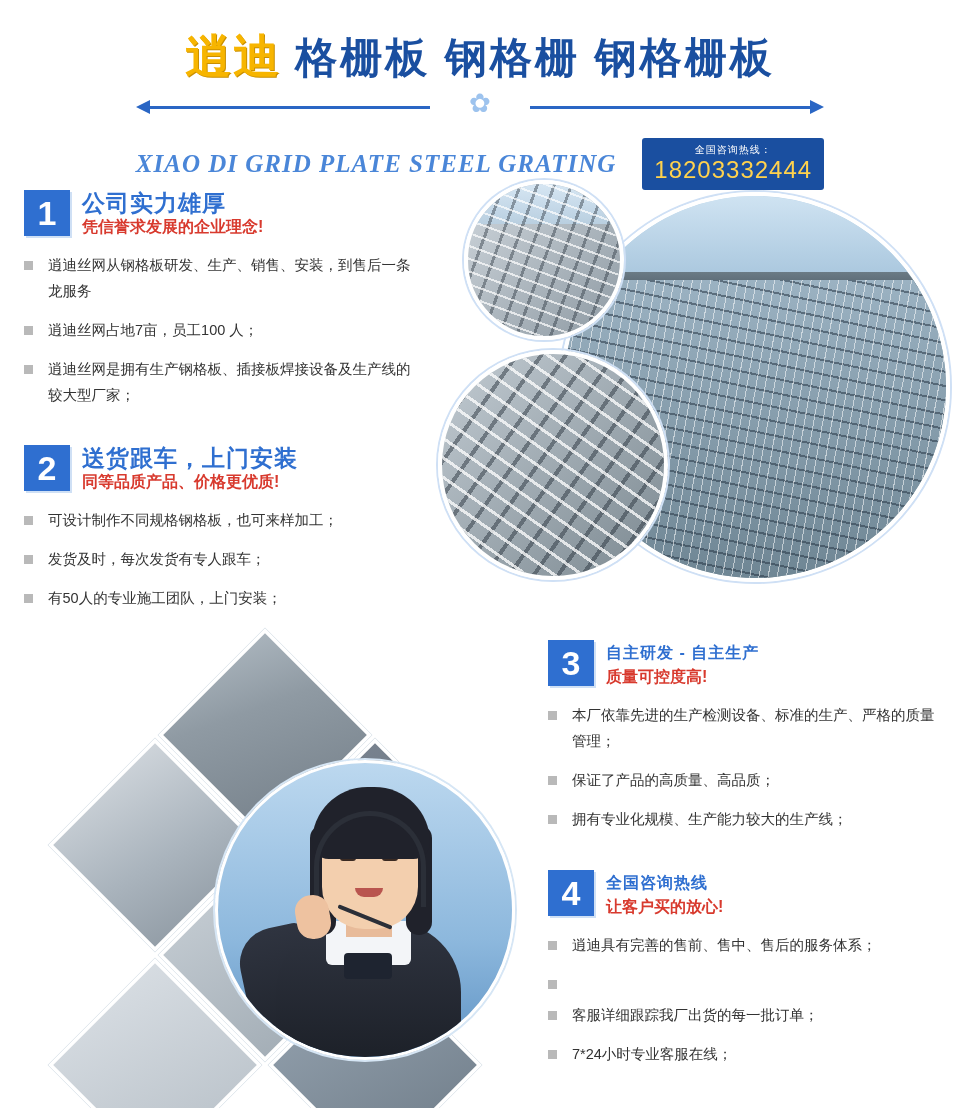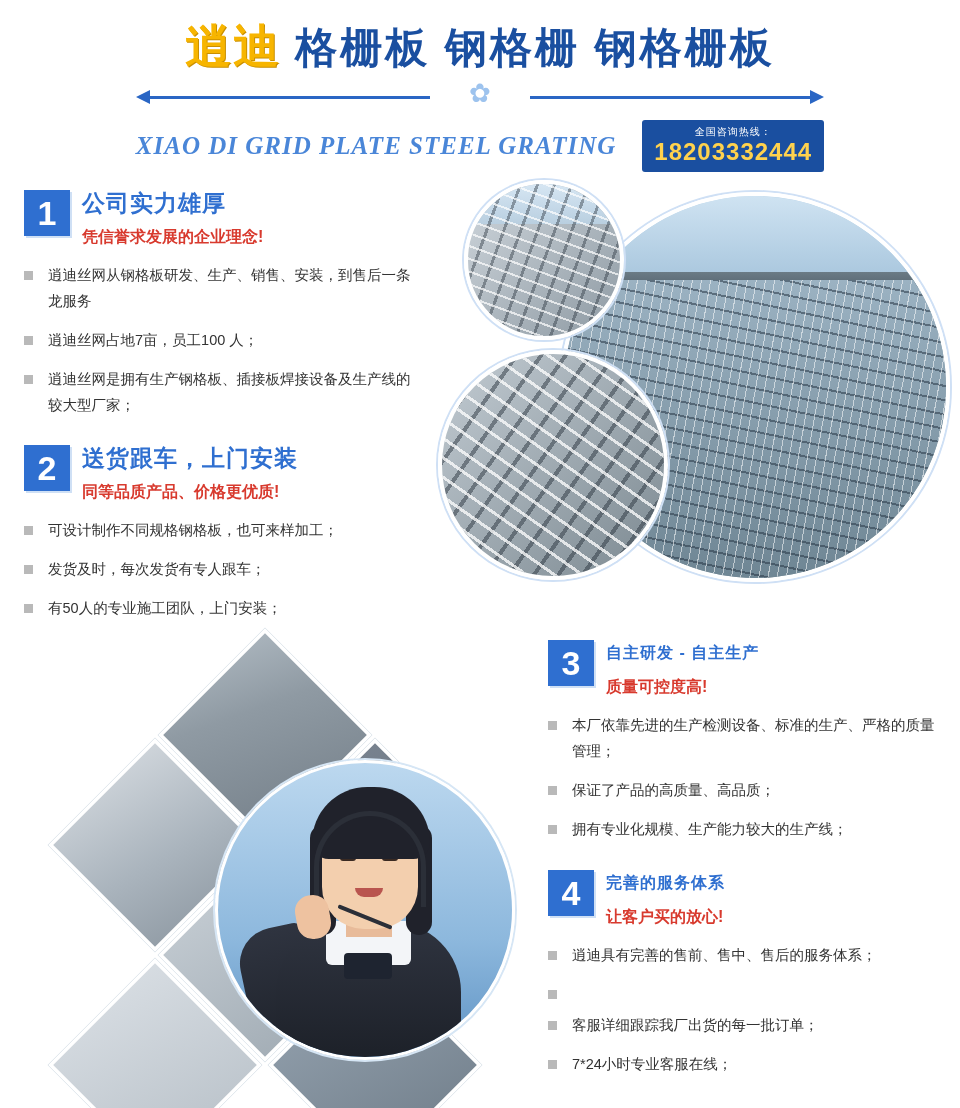--- a/index.html
+++ b/index.html
@@ -10,21 +10,21 @@
     font-family: "Liberation Sans", sans-serif;
     overflow: hidden;
     position: relative;
   }
 
   
   .header {
     position: relative;
     width: 960px;
     height: 168px;
-    padding-top: 16px;
+    padding-top: 26px;
   }
   .title-row {
     display: flex;
     justify-content: center;
     align-items: baseline;
     gap: 14px;
     height: 62px;
   }
   .brand {
     font-size: 46px;
@@ -69,21 +69,21 @@
     top: -4px;
     color: #9dc3ee;
     font-size: 26px;
     line-height: 26px;
   }
   .sub-row {
     display: flex;
     justify-content: center;
     align-items: center;
     gap: 26px;
-    margin-top: 10px;
+    margin-top: 18px;
     position: relative;
   }
   .sub-en {
     font-family: "Liberation Serif", serif;
     font-style: italic;
     font-weight: bold;
     font-size: 25px;
     color: #4a86d8;
     letter-spacing: 1px;
   }
@@ -91,21 +91,21 @@
     background: #1a4fa0;
     color: #ffffff;
     border-radius: 3px;
     padding: 5px 12px 7px;
     text-align: center;
     min-width: 150px;
   }
   .hotline .hl-label { font-size: 10px; letter-spacing: 1px; }
   .hotline .hl-num {
     font-size: 24px;
-    font-weight: bold;
+    font-weight: normal;
     color: #ffd24d;
     letter-spacing: 1px;
     line-height: 26px;
   }
 
   
   .num-head { display: flex; align-items: flex-start; gap: 12px; }
   .num-box {
     width: 46px; height: 46px;
     background: #2f6fd0;
@@ -121,21 +121,21 @@
     font-weight: bold;
     color: #2f6fd0;
     line-height: 26px;
     letter-spacing: 1px;
   }
   .num-text .h-sub {
     font-size: 16px;
     font-weight: bold;
     color: #d83a2e;
     line-height: 22px;
-    margin-top: 10px;
+    margin-top: 0;
   }
   .bullets { margin-top: 14px; }
   .bullet {
     display: flex;
     align-items: flex-start;
     gap: 15px;
     margin-bottom: 13px;
     font-size: 14.5px;
     color: #333333;
     line-height: 26px;
@@ -468,21 +468,21 @@
       <span class="sq"></span>
       <span class="txt">拥有专业化规模、生产能力较大的生产线；</span>
     </div>
   </div>
 </div>
 
 <div class="sec4">
   <div class="num-head">
     <div class="num-box">4</div>
     <div class="num-text">
-      <div class="h-main">完善的服务体系</div>
+      <div class="h-main">全国咨询热线</div>
       <div class="h-sub">让客户买的放心!</div>
     </div>
   </div>
   <div class="bullets">
     <div class="bullet">
       <span class="sq"></span>
       <span class="txt">逍迪具有完善的售前、售中、售后的服务体系；</span>
     </div>
     <div class="bullet">
       <span class="sq"></span>

